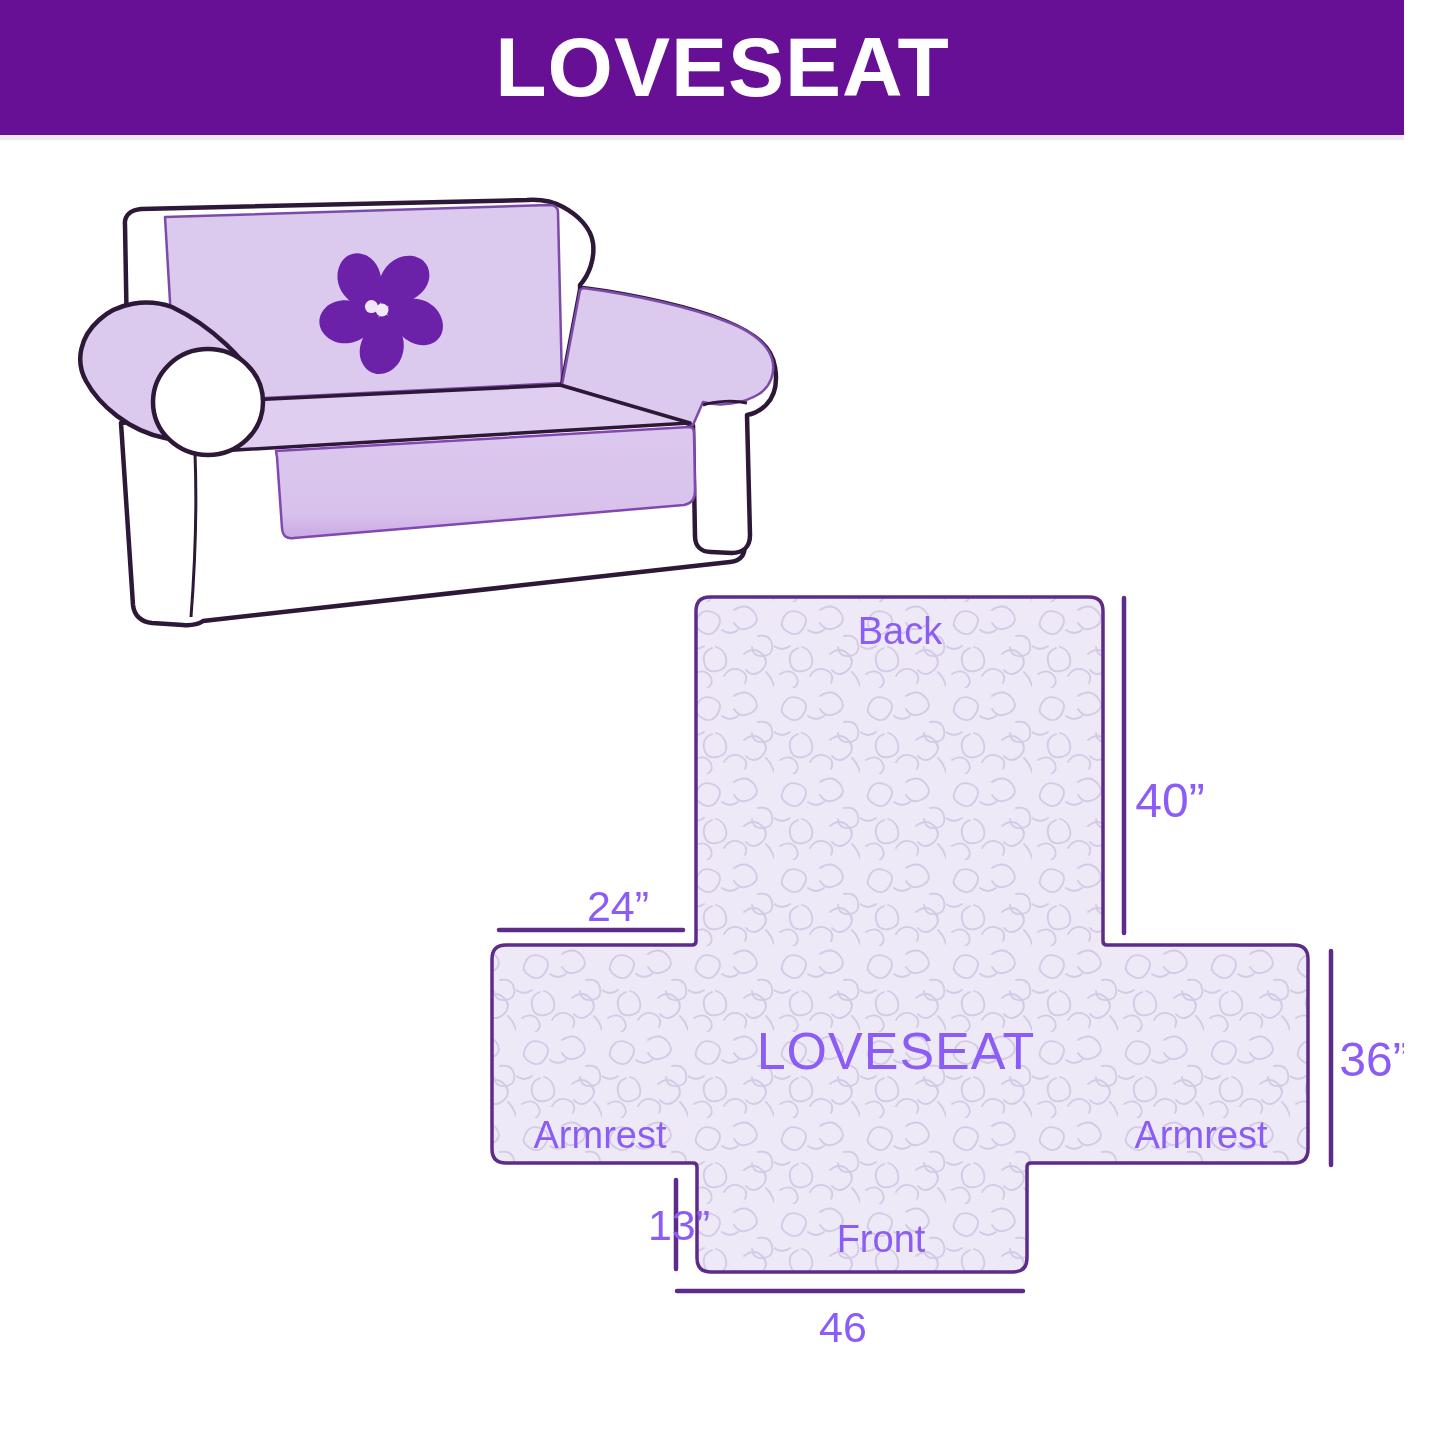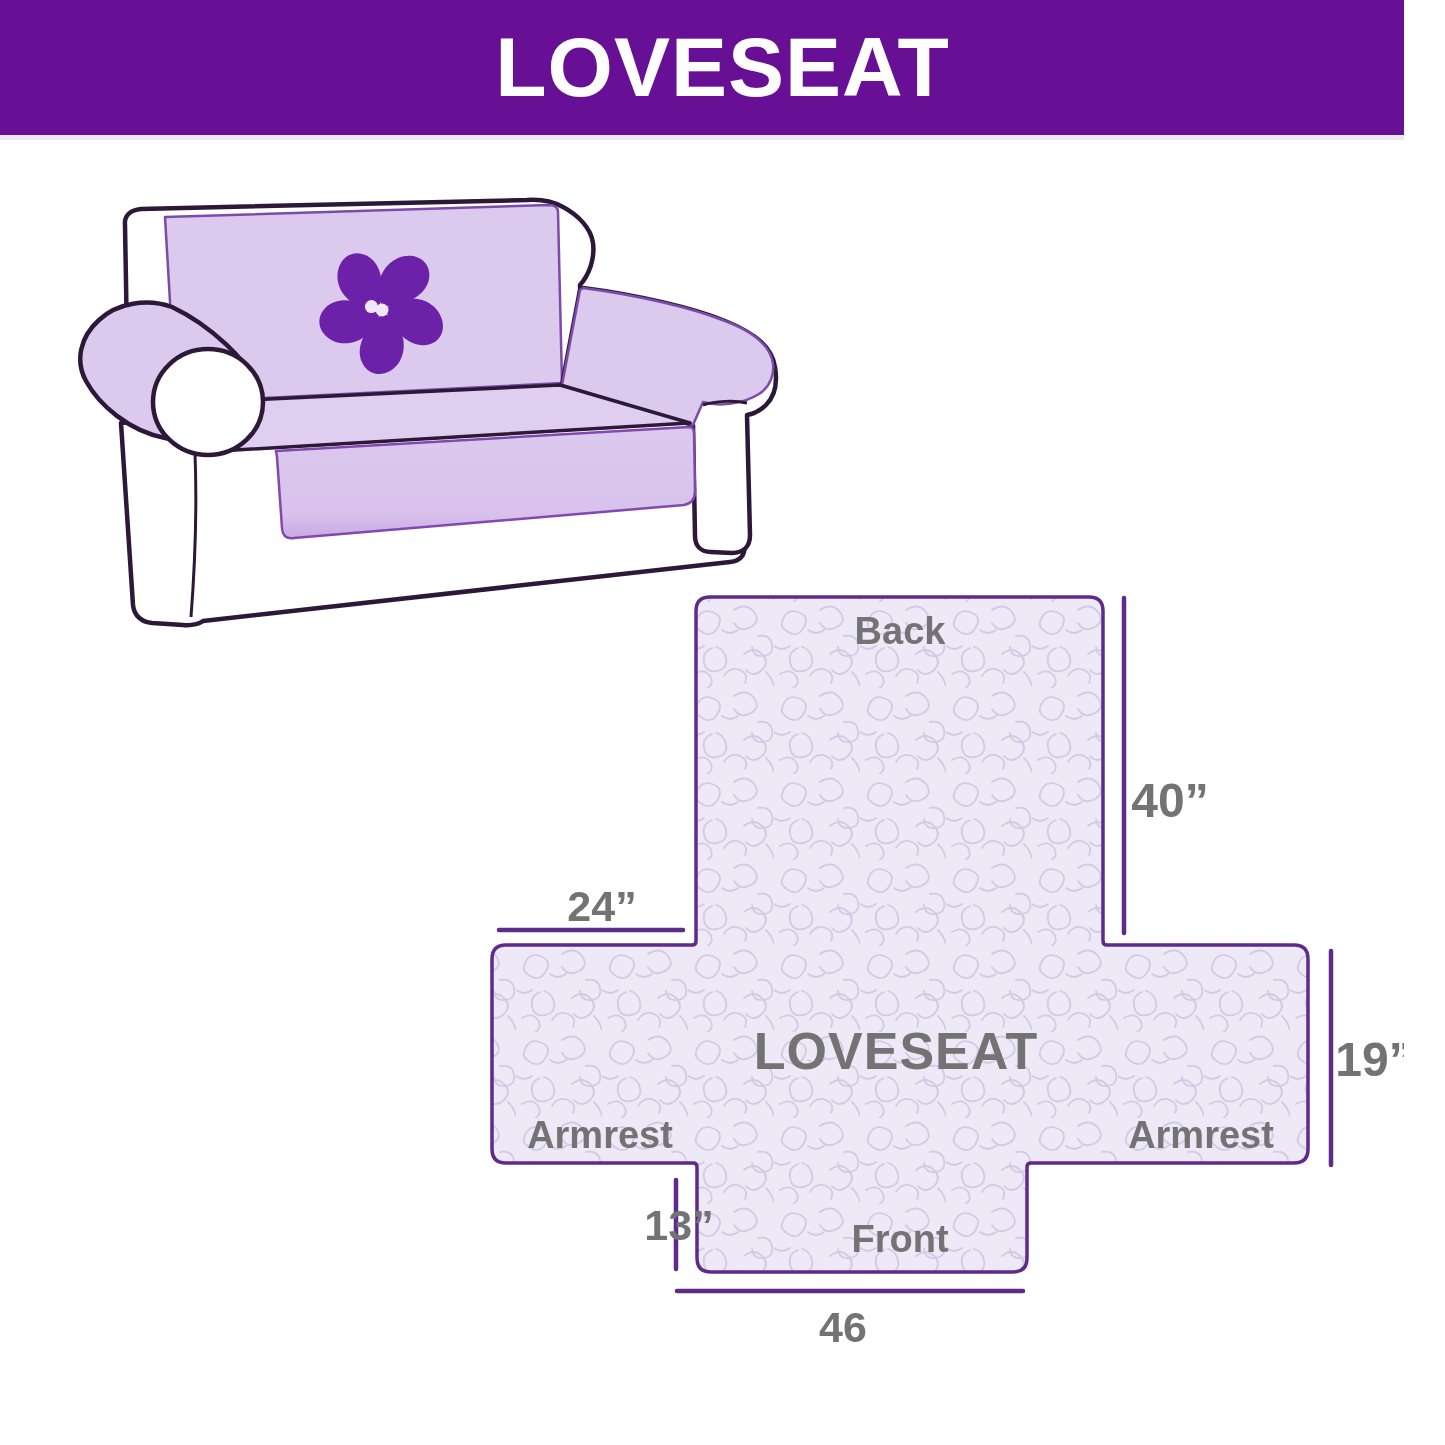--- a/index.html
+++ b/index.html
@@ -23,21 +23,21 @@
   #header-underline{
     position:absolute;left:0;top:135px;width:1445px;height:5px;
     background:#EDE7F4;
   }
   
   #sofa-wrap{position:absolute;left:75px;top:195px;width:720px;height:460px;}
   
   #diagram-wrap{position:absolute;left:480px;top:570px;width:940px;height:780px;}
   .diag-label{
     position:absolute;transform:translate(-50%,-50%);
-    color:#737373;font-weight:700;white-space:nowrap;
+    color:#8b5cf6;font-weight:400;white-space:nowrap;
   }
   .lbl-38{font-size:38px;}
   .lbl-43{font-size:43px;}
   .lbl-48{font-size:48px;text-align:center;}
   .lbl-center{font-size:52px;letter-spacing:1px;}
 </style>
 </head>
 <body>
 
 <div id="stage">
@@ -117,22 +117,22 @@
       <line x1="1124" y1="598" x2="1124" y2="933" stroke="#5E2B8A" stroke-width="4.5" stroke-linecap="round"></line>
       <line x1="499" y1="930" x2="683" y2="930" stroke="#5E2B8A" stroke-width="4.5" stroke-linecap="round"></line>
       <line x1="1331" y1="951" x2="1331" y2="1165" stroke="#5E2B8A" stroke-width="4.5" stroke-linecap="round"></line>
       <line x1="676" y1="1180" x2="676" y2="1269" stroke="#5E2B8A" stroke-width="4.5" stroke-linecap="round"></line>
       <line x1="677" y1="1291" x2="1023" y2="1291" stroke="#5E2B8A" stroke-width="4.5" stroke-linecap="round"></line>
     </svg>
   </div>
 
   <div class="diag-label lbl-38" style="left:900px;top:631px;">Back</div>
   <div class="diag-label lbl-48" style="left:1170px;top:800px;">40”</div>
-  <div class="diag-label lbl-43" style="left:602px;top:906px;">24”</div>
+  <div class="diag-label lbl-43" style="left:618px;top:906px;">24”</div>
   <div class="diag-label lbl-center" style="left:896px;top:1051px;">LOVESEAT</div>
   <div class="diag-label lbl-38" style="left:600px;top:1135px;">Armrest</div>
   <div class="diag-label lbl-38" style="left:1201px;top:1135px;">Armrest</div>
-  <div class="diag-label lbl-48" style="left:1374px;top:1059px;">19”</div>
+  <div class="diag-label lbl-48" style="left:1374px;top:1059px;">36”</div>
   <div class="diag-label lbl-43" style="left:635px;top:1225px;margin-left:44px;">13”</div>
-  <div class="diag-label lbl-38" style="left:900px;top:1239px;">Front</div>
+  <div class="diag-label lbl-38" style="left:881px;top:1239px;">Front</div>
   <div class="diag-label lbl-43" style="left:843px;top:1327px;">46</div>
 
 </div>
 
 </body></html>

